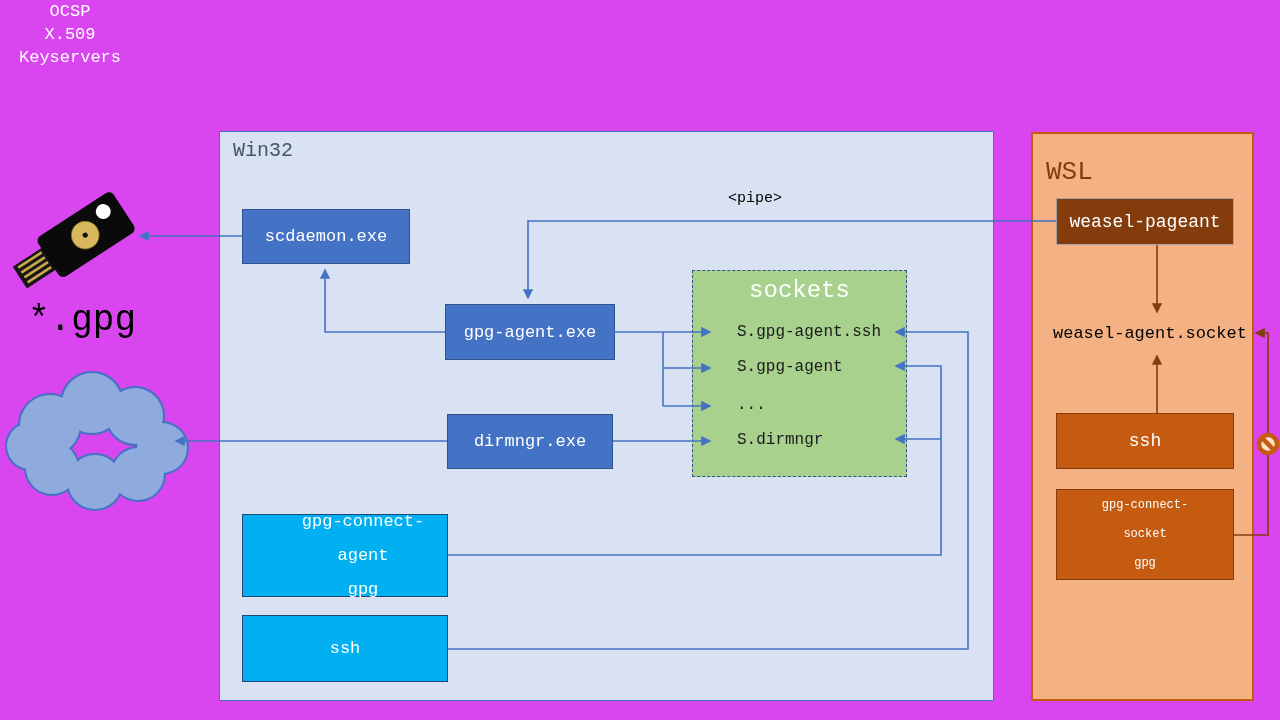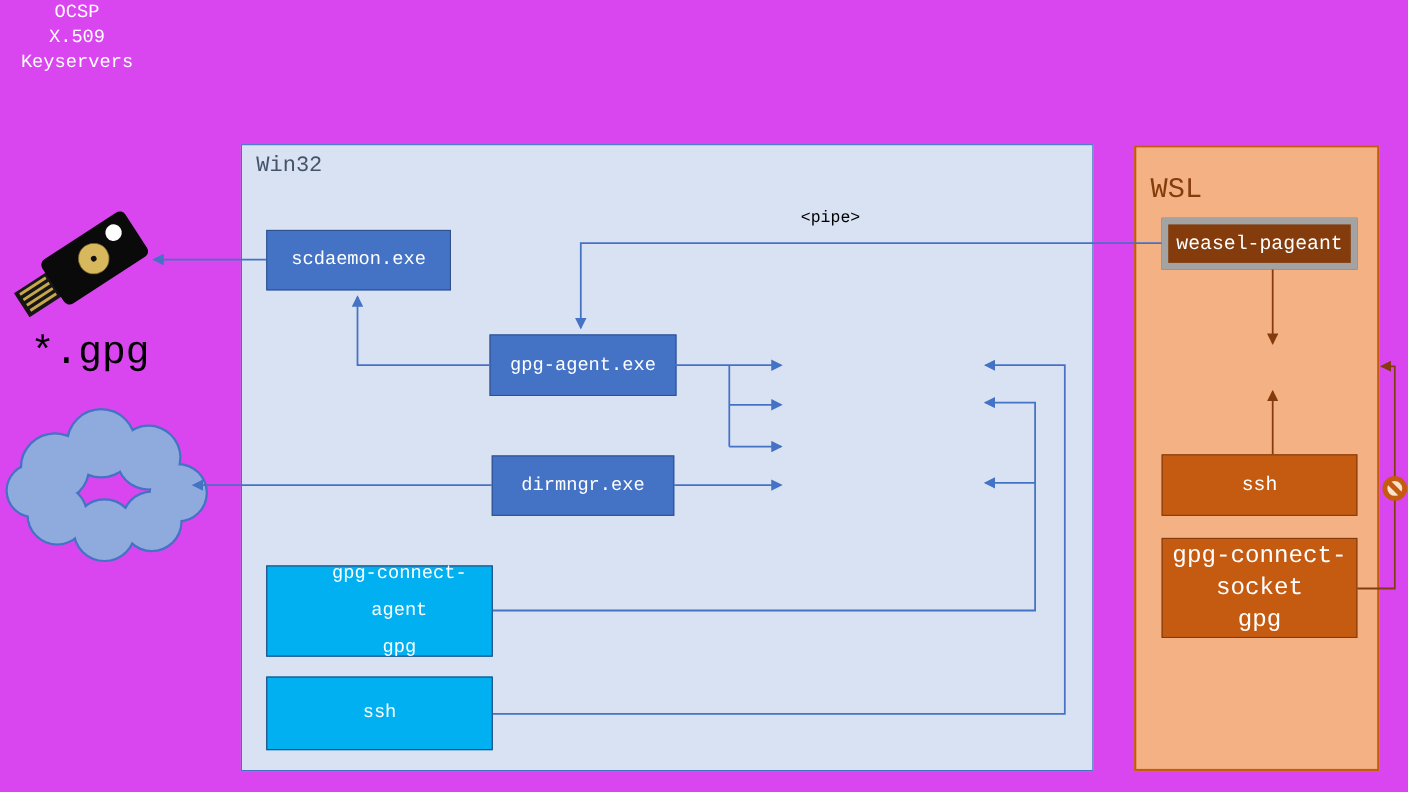--- a/index.html
+++ b/index.html
@@ -13,29 +13,29 @@
   #wsl-box{left:1031px;top:132px;width:223px;height:569px;background:#F4B183;border:2px solid #C55A11;}
   .container-title{position:absolute;left:13px;top:7px;}
   #win32-box .container-title{color:#44546A;font-size:20px;}
   #wsl-box .container-title{color:#843C0C;font-size:26px;margin-top:16px;}
   
   .node{position:absolute;box-sizing:border-box;display:flex;flex-direction:column;
         align-items:center;justify-content:center;color:#ffffff;font-size:17px;text-align:center;}
   .blue-node{background:#4472C4;border:1.5px solid #2F528F;}
   .cyan-node{background:#00B0F0;border:1.5px solid #254478;}
   .orange-node{background:#C55A11;border:1px solid #843C0C;}
-  .brown-node{background:#843C0C;border:6px solid #a3a3a3;text-align:center;}
+  .brown-node{background:#843C0C;border:1px solid #a3a3a3;text-align:center;}
   #scdaemon-node{left:242px;top:209px;width:168px;height:55px;}
   #gpg-agent-node{left:445px;top:304px;width:170px;height:56px;}
   #dirmngr-node{left:447px;top:414px;width:166px;height:55px;}
   #gpg-connect-w32-node{left:242px;top:514px;width:206px;height:83px;line-height:34px;padding-left:36px;}
   #ssh-w32-node{left:242px;top:615px;width:206px;height:67px;}
   #weasel-pageant-node{left:1056px;top:198px;width:178px;height:47px;font-size:18px;}
   #ssh-wsl-node{left:1056px;top:413px;width:178px;height:56px;font-size:18px;}
-  #gpg-connect-wsl-node{left:1056px;top:489px;width:178px;height:91px;line-height:29px;font-size:22px;}
+  #gpg-connect-wsl-node{left:1056px;top:489px;width:178px;height:91px;line-height:29px;font-size:12px;}
   
   #sockets-box{left:692px;top:270px;width:215px;height:207px;background:#A9D18E;
                border:1.5px dashed #31538F;box-sizing:border-box;}
   #sockets-title{position:absolute;left:0;top:6px;width:100%;text-align:center;
                  color:#ffffff;font-size:24px;}
   .socket-item{position:absolute;left:44px;height:19px;color:#1a1a1a;font-size:16px;white-space:nowrap;}
   
   .plain-label{position:absolute;color:#000000;white-space:nowrap;}
   #pipe-label{left:700px;top:190px;width:110px;text-align:center;font-size:15px;}
   #weasel-socket-label{left:1053px;top:324px;width:190px;text-align:center;font-size:17px;}
@@ -67,34 +67,42 @@
     <span>gpg-agent.exe</span>
   </div>
   <div id="gpg-connect-w32-node" class="node cyan-node">
     <span>gpg-connect-agent</span>
     <span>gpg</span>
   </div>
   <div id="ssh-w32-node" class="node cyan-node">
     <span>ssh</span>
   </div>
 
+  <div id="sockets-box" class="container-box">
+    <div id="sockets-title">sockets</div>
+    <div class="socket-item" style="top:52px;">S.gpg-agent.ssh</div>
+    <div class="socket-item" style="top:87px;">S.gpg-agent</div>
+    <div class="socket-item" style="top:125px;">...</div>
+    <div class="socket-item" style="top:160px;">S.dirmngr</div>
+  </div>
 
   <div id="weasel-pageant-node" class="node brown-node">
     <span>weasel-pageant</span>
   </div>
   <div id="ssh-wsl-node" class="node orange-node">
     <span>ssh</span>
   </div>
   <div id="gpg-connect-wsl-node" class="node orange-node">
     <span>gpg-connect-</span>
     <span>socket</span>
     <span>gpg</span>
   </div>
 
   <div id="pipe-label" class="plain-label">&lt;pipe&gt;</div>
+  <div id="weasel-socket-label" class="plain-label">weasel-agent.socket</div>
   <div id="gpg-files-label" class="plain-label">*.gpg</div>
 
   <svg id="overlay-svg" viewBox="0 0 1280 720" xmlns="http://www.w3.org/2000/svg">
     <defs>
       <marker id="arrB" viewBox="0 0 10 10" refX="8.5" refY="5" markerWidth="6.5" markerHeight="6.5" orient="auto">
         <path d="M 0 0 L 10 5 L 0 10 z" fill="#4472C4"></path>
       </marker>
       <marker id="arrBr" viewBox="0 0 10 10" refX="8.5" refY="5" markerWidth="6.5" markerHeight="6.5" orient="auto">
         <path d="M 0 0 L 10 5 L 0 10 z" fill="#843C0C"></path>
       </marker>

